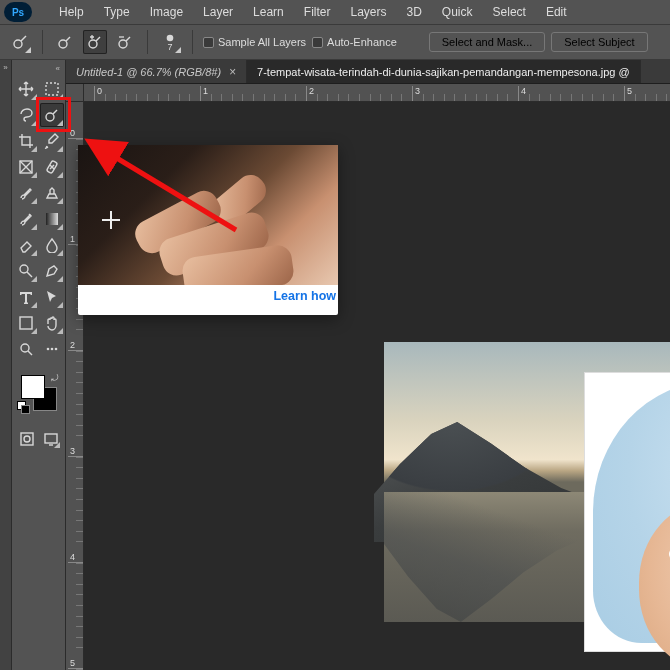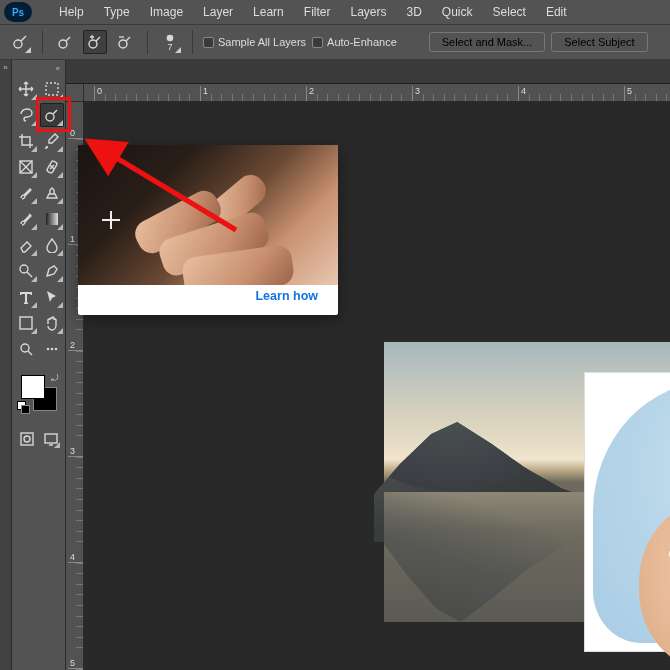--- a/index.html
+++ b/index.html
@@ -98,21 +98,21 @@
 .f4{left:86px; top:0px; width:60px; height:30px; transform:rotate(-40deg);}
 .cursor-cross{position:absolute; left:24px; top:66px; width:18px; height:18px;}
 .cursor-cross::before,.cursor-cross::after{content:"";position:absolute;background:#eee;}
 .cursor-cross::before{left:8px; top:0; width:2px; height:18px;}
 .cursor-cross::after{left:0; top:8px; width:18px; height:2px;}
 .red-arrow{position:absolute; z-index:61; }
 .red-arrow svg{overflow:visible;}
 .tooltip .body{padding:12px 14px 8px;}
 .tooltip .title{font-weight:700; font-size:12px; margin-bottom:4px; color:#222;}
 .tooltip .desc{font-size:11.5px; color:#444; line-height:1.35;}
-.tooltip .learn{ text-align:right; padding:4px 20px 12px; }
+.tooltip .learn{ text-align:right; padding:4px 2px 12px; }
 .tooltip .learn a{ color:#1473e6; font-weight:700; font-size:12.5px; text-decoration:none;}
 
 
 .ico { stroke:#d8d8d8; stroke-width:1.4; fill:none; }
 .ico-fill { fill:#d8d8d8; stroke:none; }
 
 </style>
 </head>
 <body>
 
@@ -354,20 +354,27 @@
             <rect x="2" y="3" width="12" height="9"></rect>
             <path d="M6 14h4"></path>
           </svg>
           <span class="tri"></span>
         </div>
     </div>
   </div>
 
   <div class="docarea">
     <div class="tabbar">
+      <div class="tab inactive">
+        <span>Untitled-1 @ 66.7% (RGB/8#)</span>
+        <span class="close">×</span>
+      </div>
+      <div class="tab active">
+        <span>7-tempat-wisata-terindah-di-dunia-sajikan-pemandangan-mempesona.jpg @</span>
+      </div>
     </div>
 
     <div class="ruler-corner"></div>
     <div class="ruler-h">
         <div class="tick" style="left: 10px;">0</div>
         <div class="minor" style="left: 20.6px;"></div>
         <div class="minor" style="left: 31.2px;"></div>
         <div class="minor" style="left: 41.8px;"></div>
         <div class="minor" style="left: 52.4px;"></div>
         <div class="minor" style="left: 63px;"></div>

